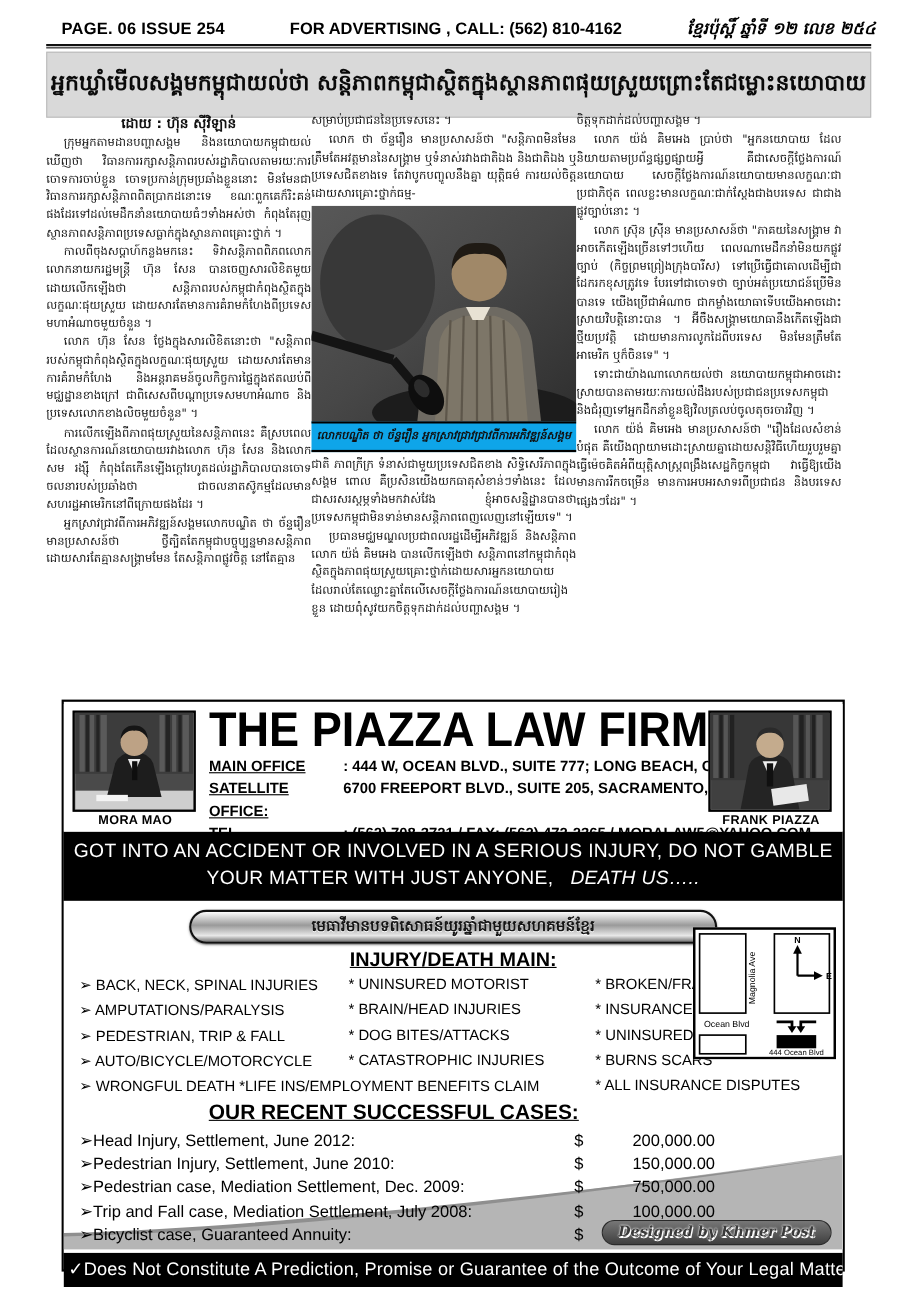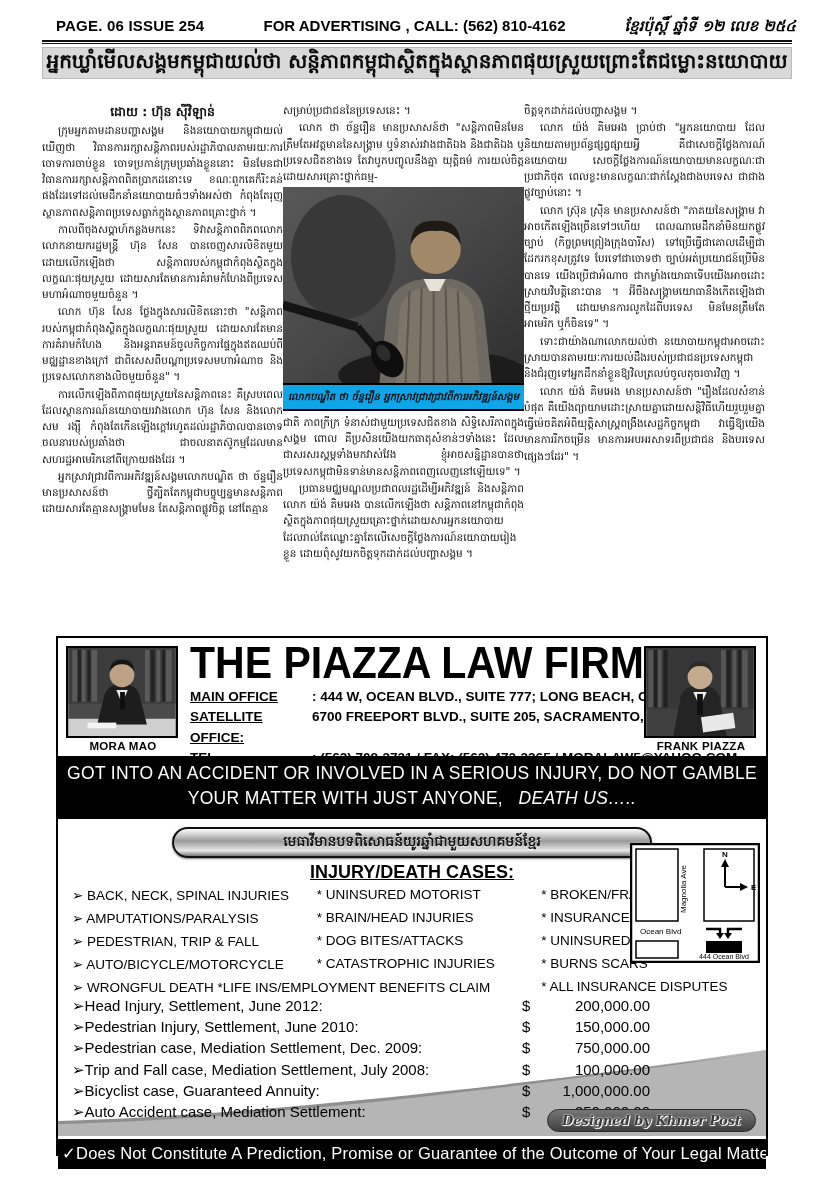--- a/index.html
+++ b/index.html
@@ -8,21 +8,21 @@
   #page { position:relative; width:823px; height:1184px; background:#fff; overflow:hidden; }
 
   
   .hdr { position:absolute; top:16px; left:56px; width:740px; display:flex; justify-content:space-between; align-items:baseline; }
   .hdr .pageinfo { font-size:15px; font-weight:bold; letter-spacing:.2px; }
   .hdr .adv { font-size:15px; font-weight:bold; }
   .hdr .masthead { font-size:15px; font-weight:bold; font-family:"DejaVu Sans", sans-serif; }
   .hdr-rule { position:absolute; top:40px; left:42px; width:750px; height:4px; border-top:2px solid #111; border-bottom:1px solid #111; }
 
   
-  .headline { position:absolute; top:47px; left:42px; width:750px; height:32px; background:#d9d9d9; border:1px solid #bbb;
+  .headline { position:absolute; top:47px; left:42px; width:750px; height:60px; background:#d9d9d9; border:1px solid #bbb;
     display:flex; align-items:center; justify-content:center; font-family:"DejaVu Sans", sans-serif;
     font-weight:bold; font-size:20px; color:#0a0a0a; white-space:nowrap; overflow:hidden; }
 
   
   .article { position:absolute; top:102px; left:42px; width:750px; height:528px; display:flex; gap:0; overflow:hidden; }
   .col { width:241px; height:528px; overflow:hidden; font-family:"DejaVu Sans", sans-serif; font-size:10.5px;
     line-height:1.55; text-align:justify; color:#111; }
   .col p { text-indent:16px; margin-bottom:1px; }
   .byline { text-align:center; font-weight:bold; font-size:12.5px; margin-bottom:3px; text-indent:0 !important; }
   .photo-wrap { width:100%; margin:3px 0 0 0; }
@@ -238,39 +238,40 @@
 
     <div class="white-content">
 
       <svg class="swoosh" viewBox="0 0 708 88" preserveAspectRatio="none">
         <path d="M0,88 L0,74 C180,70 420,44 708,2 L708,88 Z" fill="#b5b5b5"></path>
         <path d="M0,76 C180,72 420,46 708,4 C420,42 180,68 0,73 Z" fill="#8f8f8f"></path>
       </svg>
 
       <div class="khmer-pill">មេធាវីមានបទពិសោធន៍យូរឆ្នាំជាមួយសហគមន៍ខ្មែរ</div>
 
-      <div class="inj-heading">INJURY/DEATH CASES:</div>
+      <div class="inj-heading">INJURY/DEATH MAIN:</div>
 
       <div class="inj-grid">
         <span class="cell">➢ BACK, NECK, SPINAL INJURIES</span>
         <span class="cell">* UNINSURED MOTORIST</span>
         <span class="cell">* BROKEN/FRACTURE BONES</span>
         <span class="cell">➢ AMPUTATIONS/PARALYSIS</span>
         <span class="cell">* BRAIN/HEAD INJURIES</span>
         <span class="cell">* INSURANCE BAD FAITH</span>
         <span class="cell">➢ PEDESTRIAN, TRIP &amp; FALL</span>
         <span class="cell">* DOG BITES/ATTACKS</span>
         <span class="cell">* UNINSURED HIT &amp; RUN DRIVER</span>
         <span class="cell">➢ AUTO/BICYCLE/MOTORCYCLE</span>
         <span class="cell">* CATASTROPHIC INJURIES</span>
         <span class="cell">* BURNS SCARS</span>
         <span class="cell span2">➢ WRONGFUL DEATH   *LIFE INS/EMPLOYMENT BENEFITS CLAIM</span>
         <span class="cell">* ALL INSURANCE DISPUTES</span>
       </div>
 
+      <div class="cases-heading">OUR RECENT SUCCESSFUL CASES:</div>
 
       <div class="cases-list">
         <div class="case-row">
           <span class="clab">➢Head Injury, Settlement,  June 2012:</span>
           <span class="camt">
               <span class="cur">$</span>
               <span class="cval">200,000.00</span>
             </span>
         </div>
         <div class="case-row">

